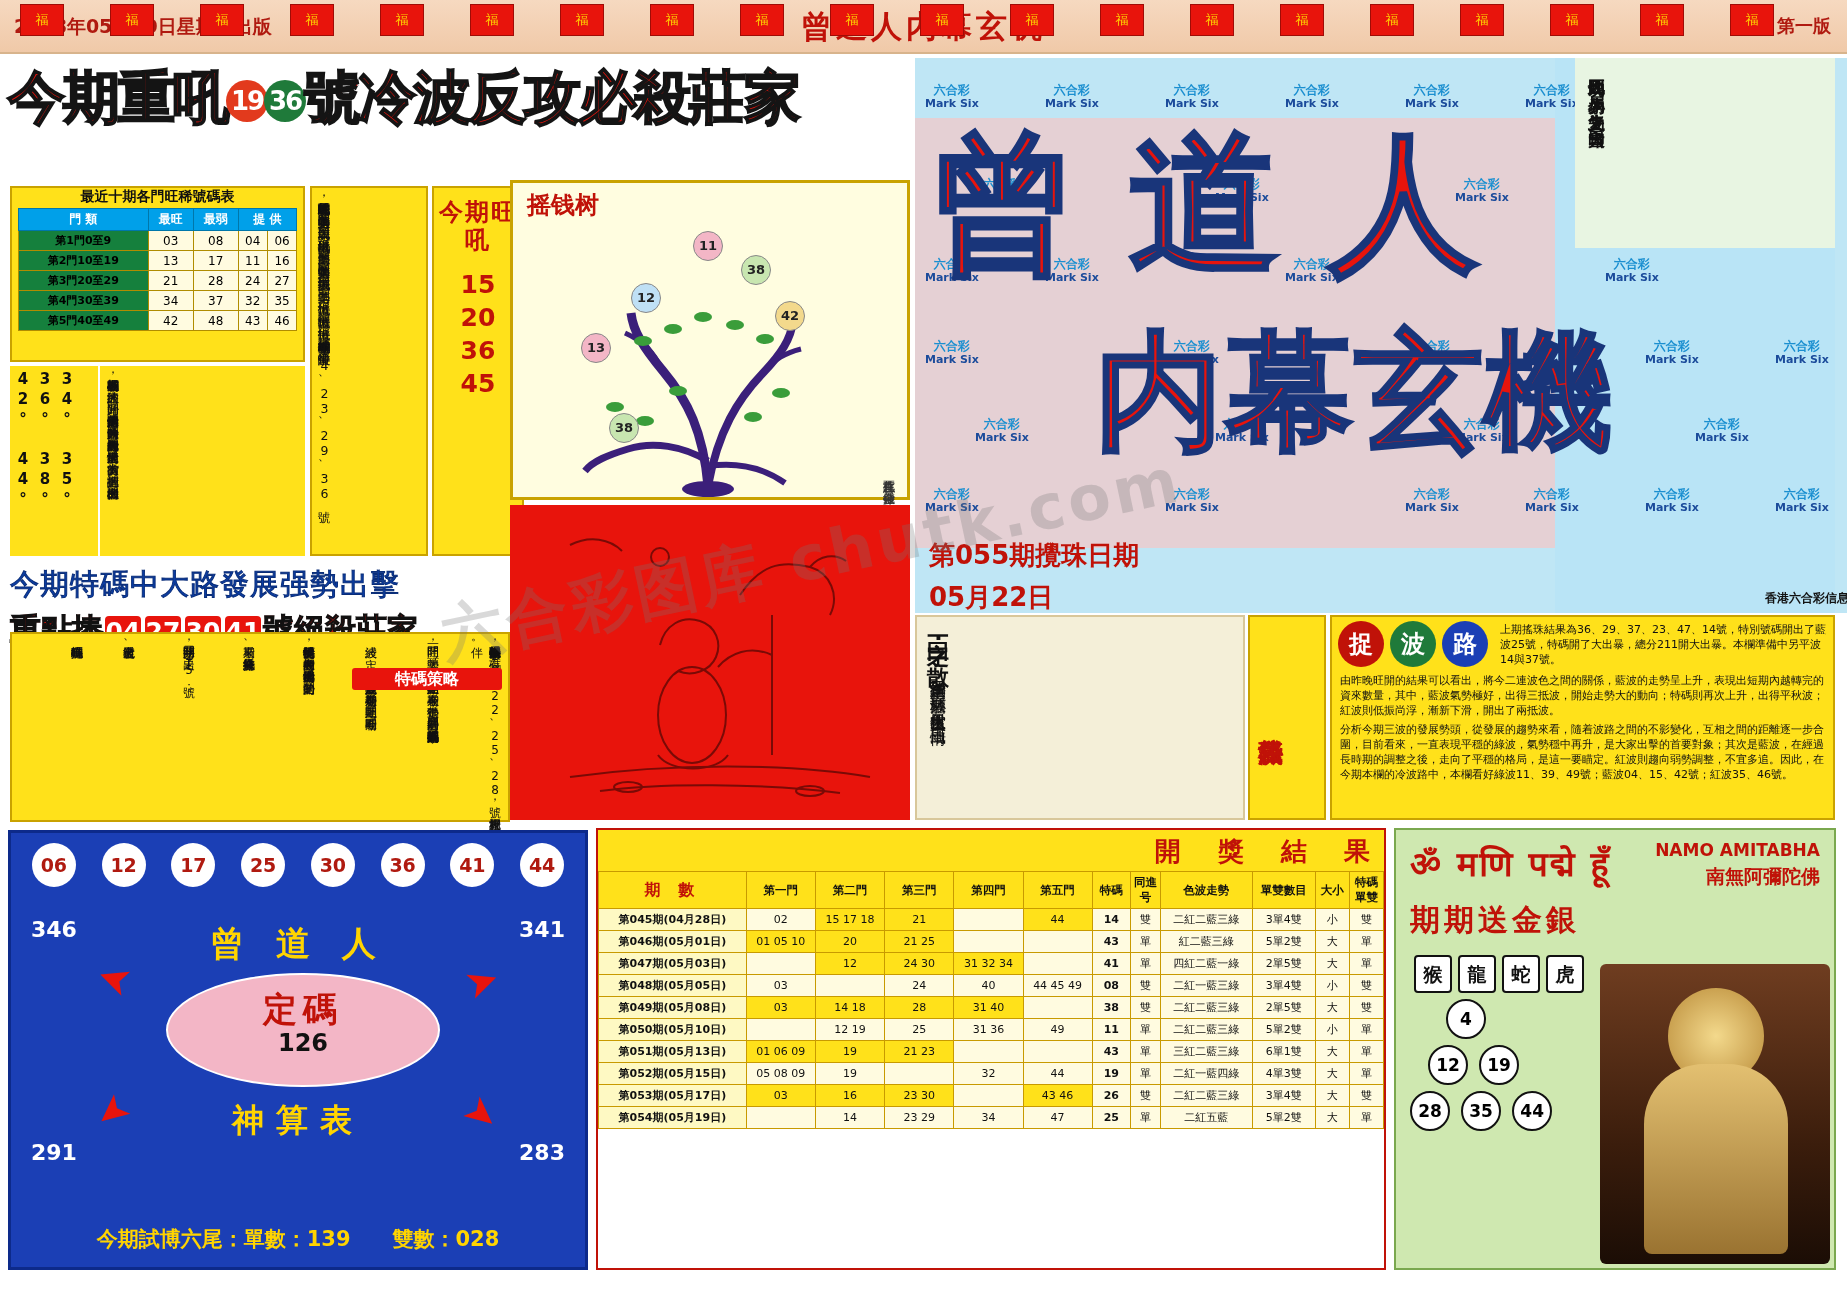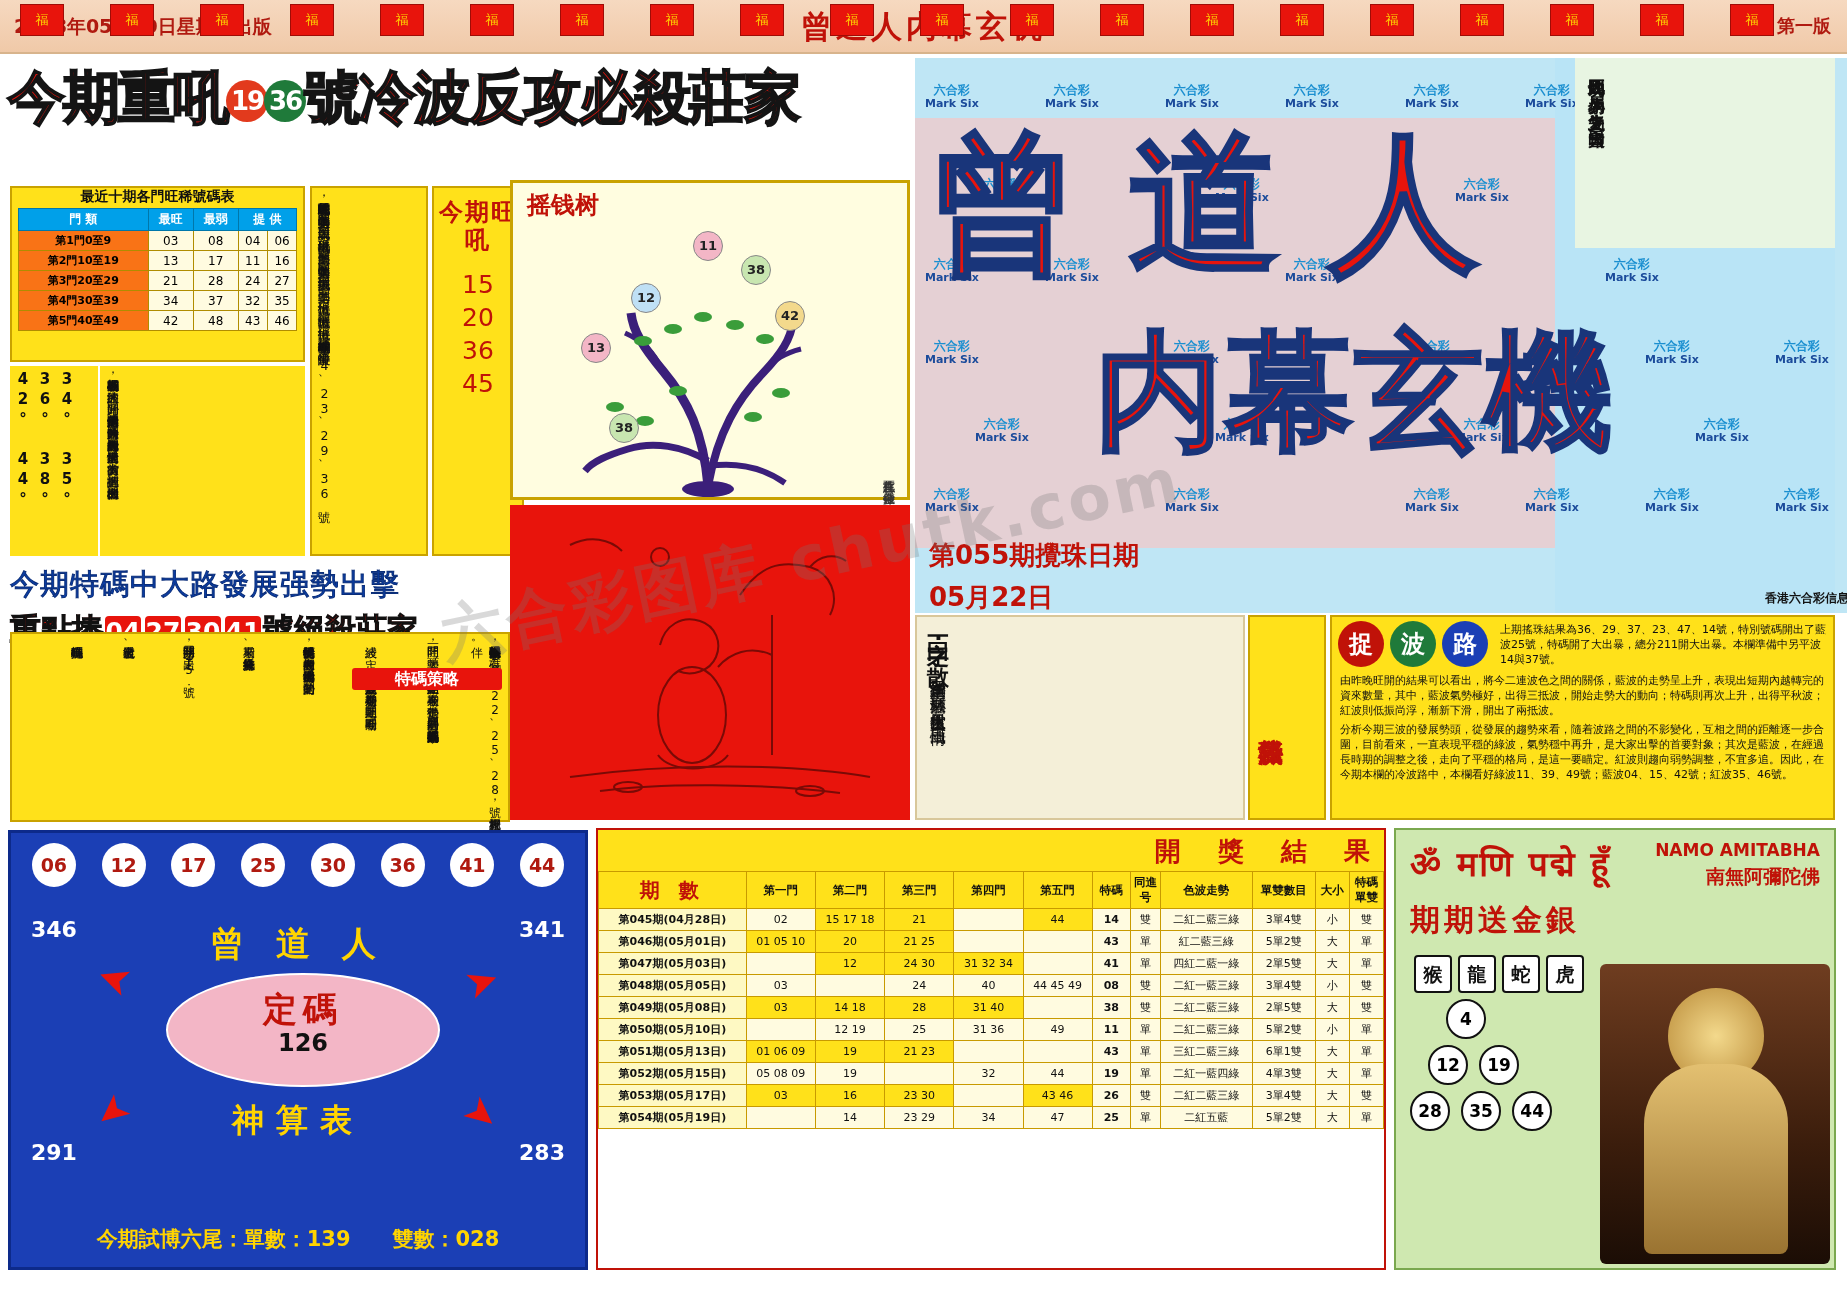--- a/index.html
+++ b/index.html
@@ -51,21 +51,21 @@
   .panel{position:absolute;box-sizing:border-box;}
 
   
   .p-stats{left:10px;top:186px;width:295px;height:176px;background:#ffe11a;border:2px solid #c9a200;}
   .p-stats .cap{
     text-align:center;font-size:14px;font-weight:bold;color:#111;padding:0 0 2px;
   }
   .stab{width:96%;margin:0 auto;border-collapse:collapse;font-size:12px;}
   .stab th{background:#00a0e9;color:#fff;border:1px solid #0077aa;padding:2px 0;font-weight:bold;}
   .stab td{border:1px solid #b08c00;background:#fffbe0;text-align:center;padding:2px 0;}
-  .stab td.lbl{background:#f97316;font-weight:bold;font-size:11px;white-space:nowrap;}
+  .stab td.lbl{background:#15803d;font-weight:bold;font-size:11px;white-space:nowrap;}
 
   
   .p-vnum{left:10px;top:366px;width:88px;height:190px;background:#ffe11a;}
   .p-vnum .vcol{
     writing-mode:vertical-rl;text-orientation:upright;
     font-size:15px;font-weight:bold;color:#111;line-height:22px;padding:4px 2px;
     letter-spacing:2px;
   }
   
   .p-vtext{left:100px;top:366px;width:205px;height:190px;background:#ffe11a;}
@@ -77,21 +77,21 @@
   .p-midv{left:310px;top:186px;width:118px;height:370px;background:#ffe11a;border:2px solid #c9a200;}
   .p-midv .vt{
     writing-mode:vertical-rl;text-orientation:upright;
     font-size:12.5px;line-height:19px;color:#111;padding:5px 3px;height:356px;
   }
   
   .p-hot{left:432px;top:186px;width:92px;height:370px;background:#ffe11a;border:2px solid #c9a200;text-align:center;}
   .p-hot .t{font-size:24px;font-weight:bold;color:#c01208;line-height:28px;padding-top:10px;letter-spacing:2px;}
   .p-hot .nums{margin-top:14px;}
   .p-hot .nums div{
-    font-size:25px;font-weight:normal;color:#c01208;line-height:33px;
+    font-size:25px;font-weight:bold;color:#c01208;line-height:33px;
   }
 
   
   .p-tree{left:510px;top:180px;width:400px;height:320px;background:#fffde0;border:3px solid #c9a200;}
   .p-tree .tt{color:#c01208;font-size:24px;font-weight:bold;padding:6px 0 0 14px;}
   .tree-ball{
     position:absolute;width:28px;height:28px;border-radius:50%;
     font-size:13px;font-weight:bold;color:#222;text-align:center;line-height:28px;
     border:1px solid #888;
   }
@@ -217,21 +217,21 @@
     background:#ffe11a;border:1px solid #c89a00;color:#111;font-weight:bold;
     font-size:11.5px;padding:3px 1px;
   }
   .rtab td{
     border:1px solid #c89a00;text-align:center;padding:3px 1px;color:#111;
   }
   .rtab td.period{background:#fef9c3;font-weight:bold;white-space:nowrap;font-size:11px;}
   .rtab td.y{background:#fffbe0;}
   .rtab td.hl{background:#ffe11a;}
   .rtab td.sp{background:#fffbe0;font-weight:bold;}
-  .rtab .lbl-period{background:#ffe11a;color:#c01208;font-size:20px;font-weight:bold;letter-spacing:6px;text-align:center;}
+  .rtab .lbl-period{background:#ffe11a;color:#c01208;font-size:16px;font-weight:bold;letter-spacing:6px;text-align:center;}
 
   
   .p-bud{left:1394px;top:828px;width:442px;height:442px;background:#cfe8b0;border:2px solid #7aa84f;}
   .p-bud .sanskrit{
     color:#c01208;font-size:34px;font-weight:bold;text-align:left;padding:10px 0 0 14px;letter-spacing:2px;
   }
   .p-bud .namo{
     position:absolute;right:14px;top:10px;color:#c01208;font-size:17px;font-weight:bold;text-align:right;
   }
   .p-bud .namo2{

